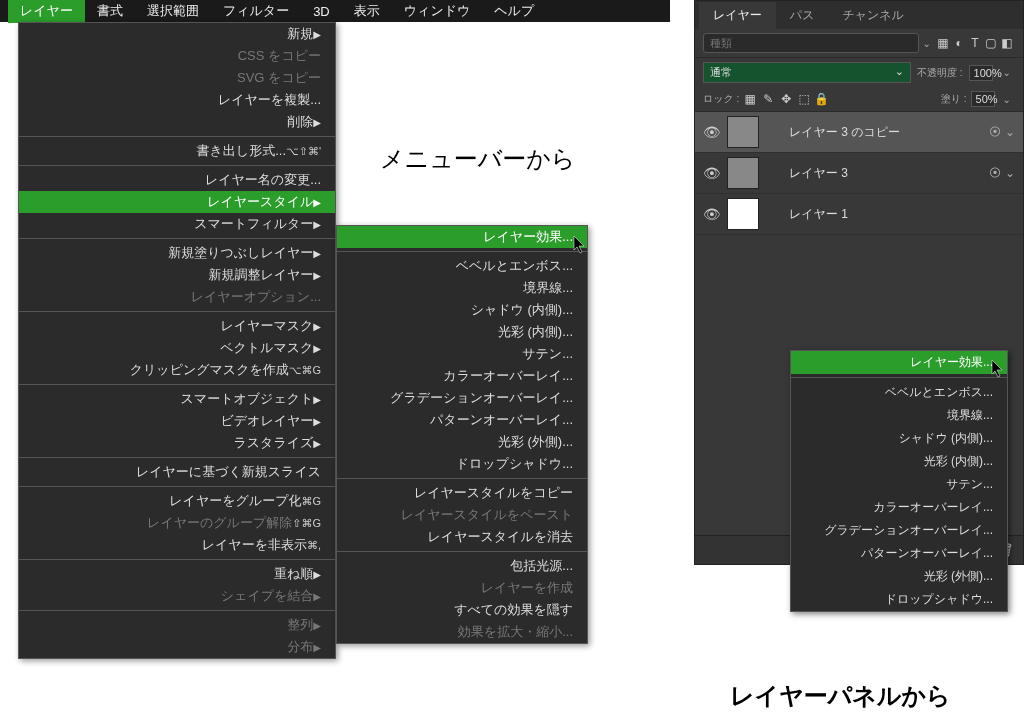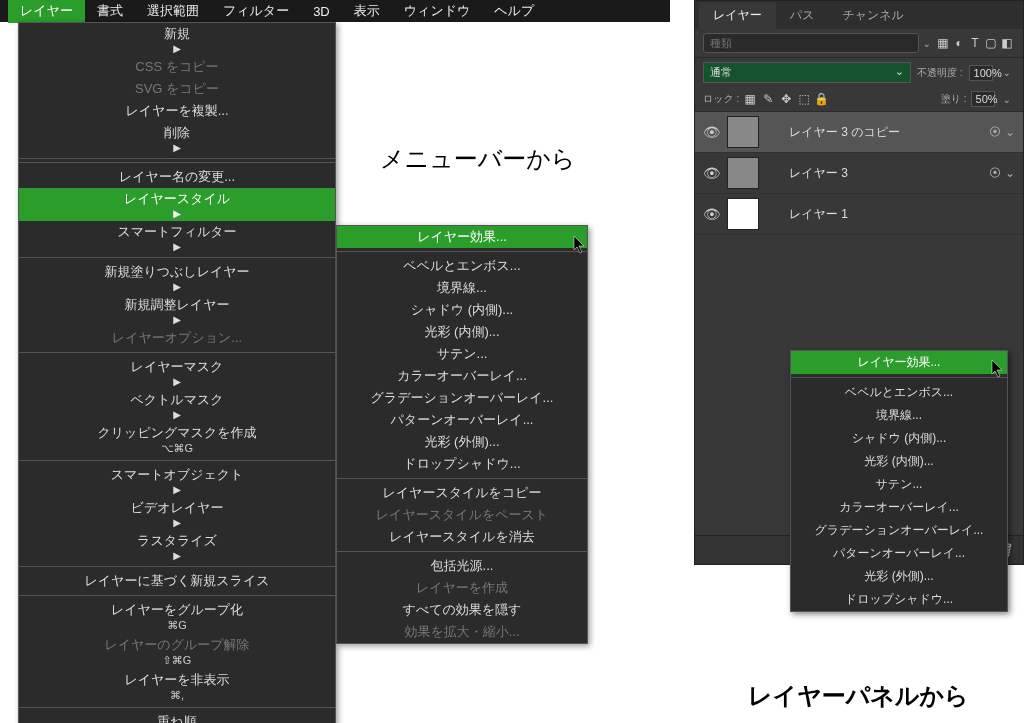--- a/index.html
+++ b/index.html
@@ -4,32 +4,32 @@
 <style>
 * { margin: 0; padding: 0; box-sizing: border-box; font-family: "Hiragino Kaku Gothic ProN", "Meiryo", sans-serif; }
 body { background: #fff; width: 1024px; height: 723px; position: relative; overflow: hidden; }
 
 .left-section { position: absolute; left: 0; top: 0; width: 670px; }
 .menubar { background: #1a1a1a; height: 22px; display: flex; align-items: center; padding: 0 8px; }
 .menubar-item { color: #eee; font-size: 13px; padding: 3px 12px; cursor: pointer; }
 .menubar-item.active { background: #2a9d2a; color: #fff; }
 
 .dropdown { position: absolute; left: 18px; top: 22px; width: 318px; background: #2b2b2b; border: 1px solid #555; box-shadow: 2px 2px 6px rgba(0,0,0,0.4); }
-.dropdown-item { display: flex; align-items: center; justify-content: flex-end; padding: 2px 14px; color: #ddd; font-size: 13px; min-height: 20px; cursor: pointer; flex-direction: column; }
+.dropdown-item { display: flex; align-items: center; justify-content: flex-end; padding: 2px 14px; color: #ddd; font-size: 13px; min-height: 20px; cursor: pointer; }
 .dropdown-item.disabled { color: #777; }
 .dropdown-item.highlight { background: #2a9d2a; color: #fff; }
 .dropdown-sep { height: 1px; background: #555; margin: 3px 0; }
 .dropdown-arrow { font-size: 10px; }
 .shortcut { font-size: 11px; color: #ccc; }
 
 .submenu { position: absolute; left: 336px; top: 225px; width: 252px; background: #2b2b2b; border: 1px solid #555; box-shadow: 2px 2px 6px rgba(0,0,0,0.4); }
 .submenu .dropdown-item.highlight { position: relative; }
 
 .caption-left { position: absolute; left: 380px; top: 95px; font-size: 24px; font-weight: normal; color: #000; margin-top: 48px; }
-.caption-right { position: absolute; left: 730px; top: 680px; font-size: 24px; font-weight: bold; color: #000; margin-left: 18px; }
+.caption-right { position: absolute; left: 730px; top: 680px; font-size: 24px; font-weight: bold; color: #000; }
 
 .right-section { position: absolute; left: 694px; top: 0; width: 330px; }
 .panel { background: #383838; border: 1px solid #222; }
 .panel-tabs { display: flex; background: #2e2e2e; height: 28px; align-items: center; padding-left: 4px; }
 .panel-tab { color: #aaa; font-size: 12px; padding: 5px 14px; cursor: pointer; }
 .panel-tab.active { color: #eee; background: #383838; }
 
 .panel-row { display: flex; align-items: center; padding: 4px 8px; border-bottom: 1px solid #2a2a2a; }
 .search-input { flex: 1; background: #2a2a2a; border: 1px solid #555; color: #aaa; font-size: 11px; padding: 3px 6px; border-radius: 3px; }
 .chevron { color: #aaa; font-size: 10px; padding: 0 4px; }
@@ -87,20 +87,24 @@
         <span>SVG をコピー</span>
       </div>
       <div class="dropdown-item">
         <span>レイヤーを複製...</span>
       </div>
       <div class="dropdown-item">
         <span>削除</span>
         <span class="dropdown-arrow">▶</span>
       </div>
       <div class="dropdown-sep"></div>
+      <div class="dropdown-item">
+        <span>書き出し形式...</span>
+        <span class="shortcut">⌥⇧⌘'</span>
+      </div>
       <div class="dropdown-sep"></div>
       <div class="dropdown-item">
         <span>レイヤー名の変更...</span>
       </div>
       <div class="dropdown-item highlight">
         <span>レイヤースタイル</span>
         <span class="dropdown-arrow">▶</span>
       </div>
       <div class="dropdown-item">
         <span>スマートフィルター</span>

